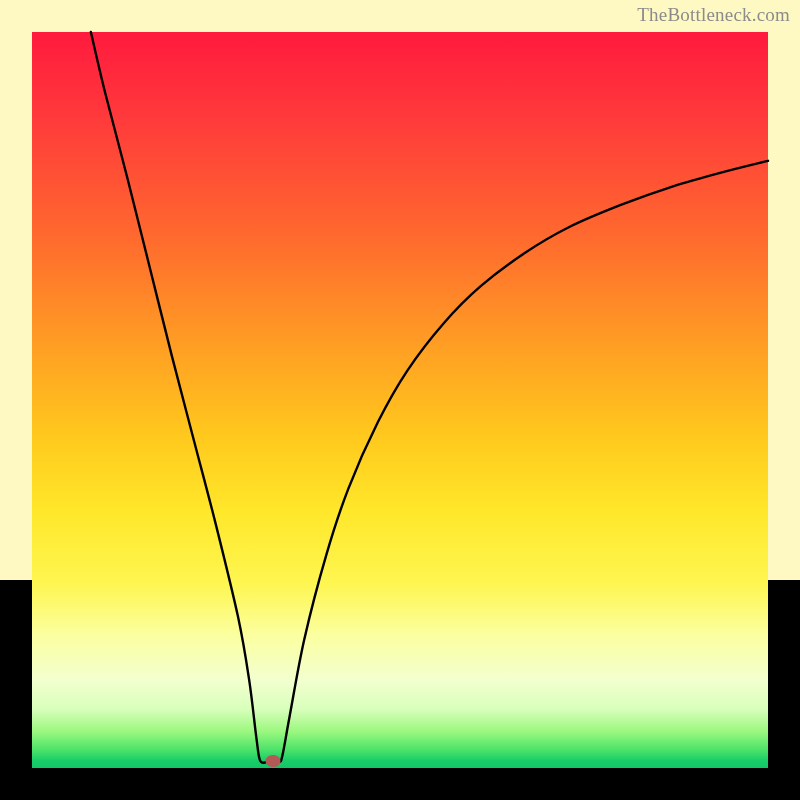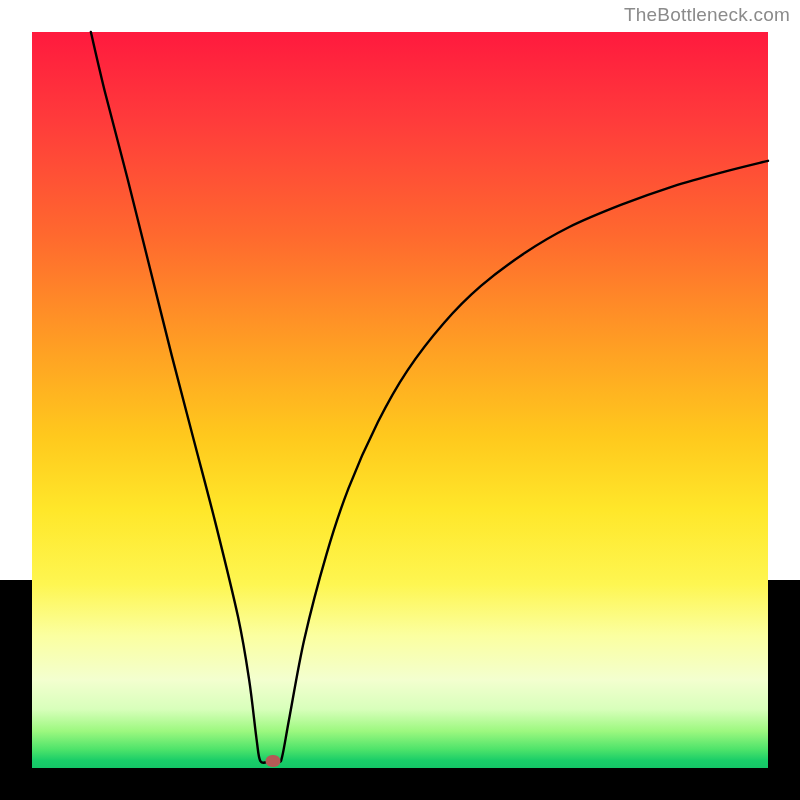--- a/index.html
+++ b/index.html
@@ -8,21 +8,22 @@
     width: 800px;
     height: 800px;
     background: #000;
     overflow: hidden;
     font-family: Arial, Helvetica, sans-serif;
   }
   #stage {
     position: relative;
     width: 800px;
     height: 580px;
-    background: #ffffff;
+    background: #fef9c3;
+    font-family: Liberation Serif, serif;
   }
   #plot-bg {
     position: absolute;
     left: 32px;
     top: 32px;
     width: 736px;
     height: 736px;
     background: linear-gradient(
       to bottom,
       #ff1a3e 0%,

